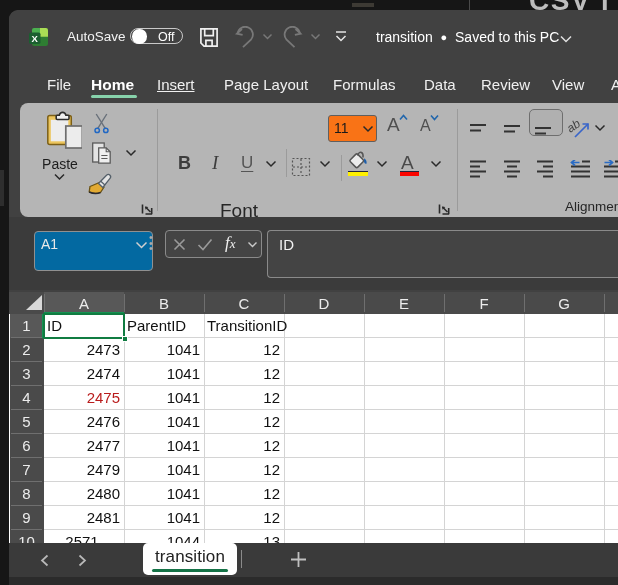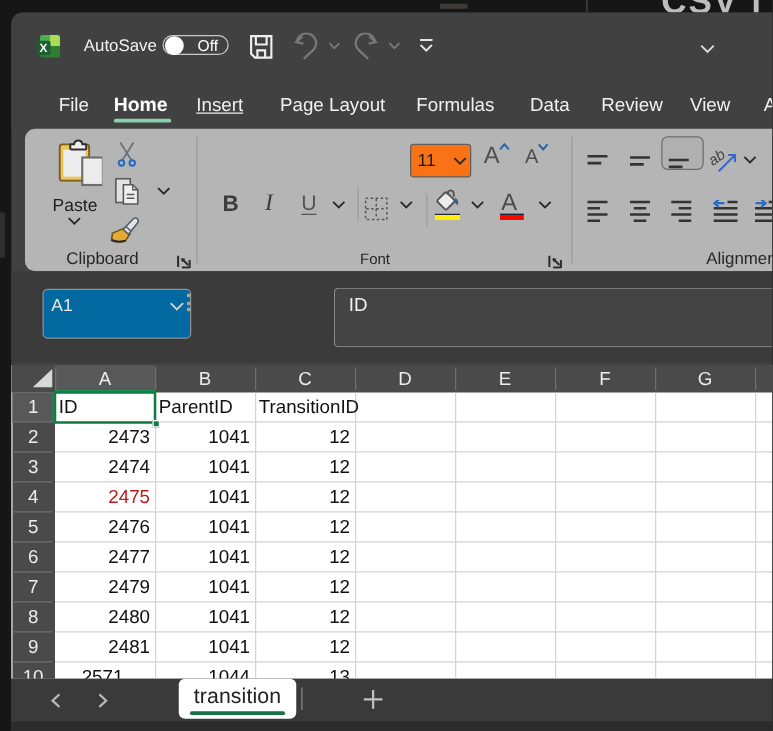--- a/index.html
+++ b/index.html
@@ -54,20 +54,21 @@
     </svg>
     <svg class="abs" style="left:301px;top:23px;" width="11" height="8" viewBox="0 0 11 8">
       <path d="M1.5 1.5 L5.5 5.5 L9.5 1.5" fill="none" stroke="#787878" stroke-width="1.5"></path>
     </svg>
 
     <svg class="abs" style="left:326px;top:21px;" width="12" height="11" viewBox="0 0 12 11">
       <path d="M1 1 H11" stroke="#e5e5e5" stroke-width="1.5"></path>
       <path d="M1.5 5 L6 9.5 L10.5 5" fill="none" stroke="#e5e5e5" stroke-width="1.5"></path>
     </svg>
 
+    <div class="abs" style="left:367px;top:19px;color:#ffffff;font-size:14px;">transition&nbsp;&nbsp;<span style="font-size:11px;position:relative;top:-1px;">●</span>&nbsp;&nbsp;Saved to this PC</div>
     <svg class="abs" style="left:550px;top:25px;" width="14" height="9" viewBox="0 0 14 9">
       <path d="M2 1.5 L7 6.5 L12 1.5" fill="none" stroke="#e0e0e0" stroke-width="1.5"></path>
     </svg>
 
     <div class="abs" style="left:27px;top:66px;color:#f0f0f0;font-size:15px;margin-left:11px;">File</div>
     <div class="abs" style="left:82px;top:66px;color:#ffffff;font-size:15.5px;font-weight:bold;">Home</div>
     <div class="abs" style="left:81.5px;top:84.5px;width:46.5px;height:3.4px;background:#87d2ab;border-radius:2px;"></div>
     <div class="abs" style="left:148px;top:66px;color:#f0f0f0;font-size:15px;text-decoration:underline;">Insert</div>
     <div class="abs" style="left:215px;top:66px;color:#f0f0f0;font-size:15px;">Page Layout</div>
     <div class="abs" style="left:324px;top:66px;color:#f0f0f0;font-size:15px;">Formulas</div>
@@ -110,21 +111,20 @@
     <svg class="abs" style="left:105px;top:46px;" width="12" height="8" viewBox="0 0 12 8">
       <path d="M1.5 1.5 L6 6 L10.5 1.5" fill="none" stroke="#2a2a2a" stroke-width="1.5"></path>
     </svg>
 
     <svg class="abs" style="left:67px;top:69px;" width="26" height="23" viewBox="0 0 26 23">
       <path d="M3 14.5 L12.5 10.5 L17 15 L13.5 20.5 Q7 22.5 2.2 20 Z" fill="#e2aa33" stroke="#6d5414" stroke-width="1.3"></path>
       <path d="M2.2 20 Q8 22.6 13.5 20.5" fill="none" stroke="#2a2a33" stroke-width="1.6"></path>
       <path d="M11.5 11.5 L19.5 3.2 Q21.5 1.6 23 3.2 Q24.5 4.8 22.8 6.6 L15.8 15.5 Z" fill="#e4e4e4" stroke="#55606a" stroke-width="1.3"></path>
       <path d="M13.8 9.2 L18.2 13.3" stroke="#55606a" stroke-width="1.2"></path>
     </svg>
-    <div class="abs" style="left:7px;top:96px;width:110px;text-align:center;color:#262626;font-size:13.5px;">Clipboard</div>
 
     <svg class="abs" style="left:121px;top:101px;" width="12" height="11" viewBox="0 0 12 11">
       <path d="M1.5 0.5 V9.5" stroke="#2a2a2a" stroke-width="1.6" fill="none"></path>
       <path d="M4.5 10 H11 M10.7 10.3 V4" stroke="#2a2a2a" stroke-width="1.6" fill="none"></path>
       <path d="M4.5 3 L9.5 8" stroke="#2a2a2a" stroke-width="1.5" fill="none"></path>
       <path d="M4 2.5 L7.3 3 L4.6 5.8 Z" fill="#2a2a2a"></path>
     </svg>
 
 
     <div class="abs" style="left:308px;top:12px;width:49px;height:27px;background:#f97316;border:1px solid #5f5f5f;border-radius:3px;">
@@ -168,21 +168,21 @@
     <div class="abs" style="left:327.5px;top:67.8px;width:20px;height:5.6px;background:#fff000;border-top:1px solid #23233a;"></div>
     <svg class="abs" style="left:356px;top:57px;" width="12" height="8" viewBox="0 0 12 8">
         <path d="M1.5 1.5 L6 6 L10.5 1.5" fill="none" stroke="#2a2a2a" stroke-width="1.5"></path>
       </svg>
 
     <div class="abs" style="left:381px;top:49px;color:#4a4a4a;font-size:19px;">A</div>
     <div class="abs" style="left:379.5px;top:67.8px;width:19px;height:5.6px;background:#fb0500;border-top:1px solid #23233a;"></div>
     <svg class="abs" style="left:410px;top:57px;" width="12" height="8" viewBox="0 0 12 8">
         <path d="M1.5 1.5 L6 6 L10.5 1.5" fill="none" stroke="#2a2a2a" stroke-width="1.5"></path>
       </svg>
-    <div class="abs" style="left:200px;top:97px;width:160px;text-align:center;color:#262626;font-size:12px;">Font</div>
+    <div class="abs" style="left:200px;top:97px;width:160px;color:#262626;font-size:19px;">Font</div>
     <svg class="abs" style="left:418px;top:101px;" width="12" height="11" viewBox="0 0 12 11">
       <path d="M1.5 0.5 V9.5" stroke="#2a2a2a" stroke-width="1.6" fill="none"></path>
       <path d="M4.5 10 H11 M10.7 10.3 V4" stroke="#2a2a2a" stroke-width="1.6" fill="none"></path>
       <path d="M4.5 3 L9.5 8" stroke="#2a2a2a" stroke-width="1.5" fill="none"></path>
       <path d="M4 2.5 L7.3 3 L4.6 5.8 Z" fill="#2a2a2a"></path>
     </svg>
 
     <svg class="abs" style="left:449px;top:20px;" width="18" height="12" viewBox="0 0 18 12">
       <path d="M1 2 H17 M1 7.5 H12" stroke="#333" stroke-width="2.1"></path>
     </svg>
@@ -230,20 +230,32 @@
 
     <div class="abs" style="left:25px;top:14px;width:119px;height:40px;background:#0369a1;border:1px solid #909090;border-radius:4px;">
       <div class="abs" style="left:6px;top:4px;color:#e8e8e8;font-size:14px;">A1</div>
       <svg class="abs" style="left:100px;top:9px;" width="13" height="9" viewBox="0 0 13 9">
           <path d="M1.5 1.5 L6.5 6.5 L11.5 1.5" fill="none" stroke="#d0d0d0" stroke-width="1.5"></path>
         </svg>
     </div>
 
     <div class="abs" style="left:140px;top:18px;color:#aaaaaa;font-size:11px;line-height:5.5px;">•<br>•<br>•</div>
 
+    <div class="abs" style="left:156px;top:13px;width:97px;height:28px;background:#444444;border:1px solid #8a8a8a;border-radius:4px;">
+      <svg class="abs" style="left:7px;top:7px;" width="13" height="13" viewBox="0 0 13 13">
+          <path d="M1.5 1.5 L11.5 11.5 M11.5 1.5 L1.5 11.5" stroke="#9a9a9a" stroke-width="1.6"></path>
+        </svg>
+      <svg class="abs" style="left:31px;top:7px;" width="16" height="13" viewBox="0 0 16 13">
+          <path d="M1.5 7 L6 11.5 L14.5 1.5" fill="none" stroke="#9a9a9a" stroke-width="1.6"></path>
+        </svg>
+      <div class="abs" style="left:59px;top:2px;color:#f0f0f0;font-size:17px;font-style:italic;font-family:'Liberation Serif',serif;">f<span style="font-size:13px;">x</span></div>
+      <svg class="abs" style="left:81px;top:10px;" width="11" height="8" viewBox="0 0 11 8">
+          <path d="M1.5 1.5 L5.5 5.5 L9.5 1.5" fill="none" stroke="#c9c9c9" stroke-width="1.4"></path>
+        </svg>
+    </div>
 
     <div class="abs" style="left:258px;top:13px;width:351px;height:48px;background:#444444;border:1px solid #8a8a8a;border-right:none;border-radius:4px 0 0 4px;">
       <div class="abs" style="left:11px;top:5px;color:#f2f2f2;font-size:15px;">ID</div>
     </div>
   </div>
 
   <div class="abs" id="grid" style="left:0;top:282px;width:609px;height:251px;background:#ffffff;overflow:hidden;">
 
     <div class="abs" id="colhead" style="left:0;top:0;width:609px;height:21.5px;background:#4a4a4a;"></div>
     <div class="abs" style="left:35px;top:0;width:80px;height:21.5px;background:#585858;"></div>

